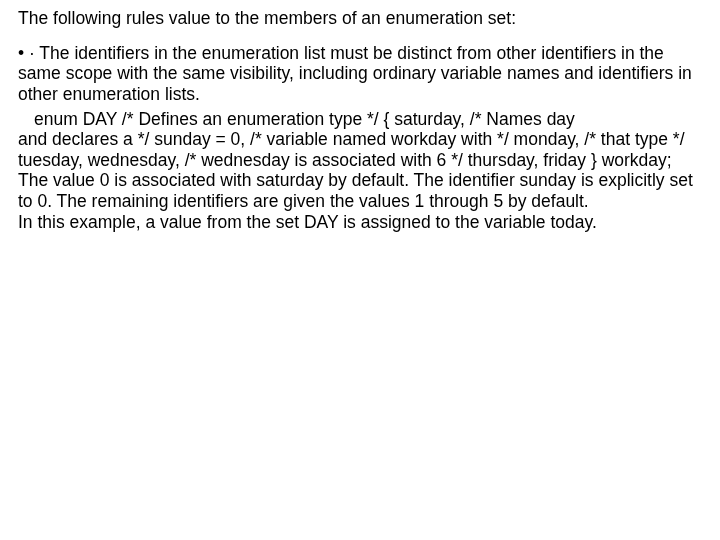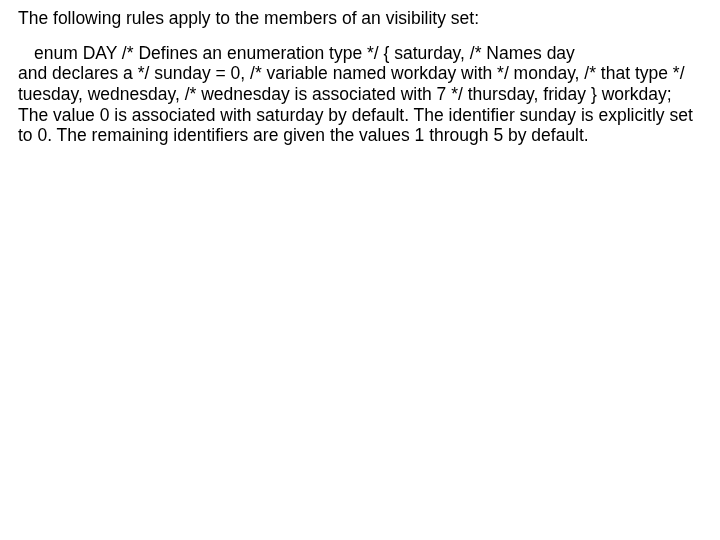--- a/index.html
+++ b/index.html
@@ -30,29 +30,31 @@
   }
   .indent {
     padding-left: 16px;
   }
 </style>
 </head>
 <body>
 
 <div class="page">
 
-  <div class="para">The following rules apply to the members of an visibility set:</div>
+  <div class="para">The following rules value to the members of an enumeration set:</div>
 
 
   <div class="blank"></div>
 
+  <div class="para"> • ·           The identifiers in the enumeration list must be distinct from other identifiers in the same scope with the same visibility, including ordinary variable names and identifiers in other enumeration lists.</div>
 
 
 
 
   <div class="indent">enum DAY /* Defines an enumeration type */ { saturday, /* Names day</div>
 
-  <div>and declares a */ sunday = 0, /* variable named workday with */ monday, /* that type */ tuesday, wednesday, /* wednesday is associated with 7 */ thursday, friday } workday;</div>
+  <div>and declares a */ sunday = 0, /* variable named workday with */ monday, /* that type */ tuesday, wednesday, /* wednesday is associated with 6 */ thursday, friday } workday;</div>
 
   <div> The value 0 is associated with saturday by default. The identifier sunday is explicitly set to 0. The remaining identifiers are given the values 1 through 5 by default.</div>
 
+  <div>In this example, a value from the set DAY is assigned to the variable today.</div>
 
 </div>
 
 </body></html>

